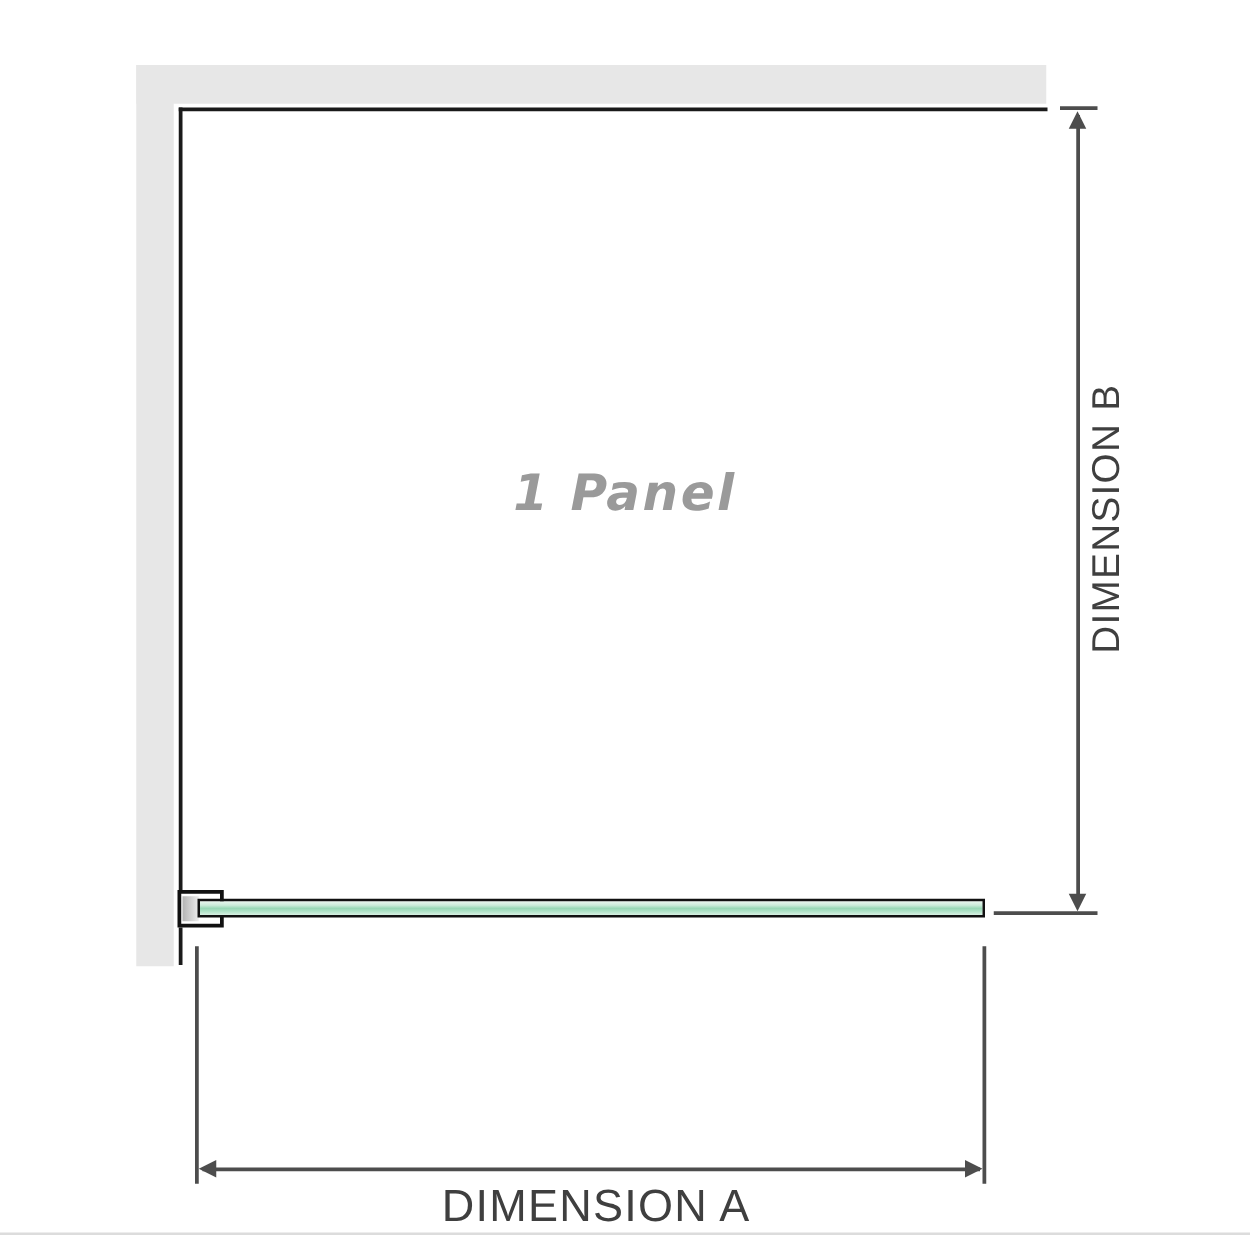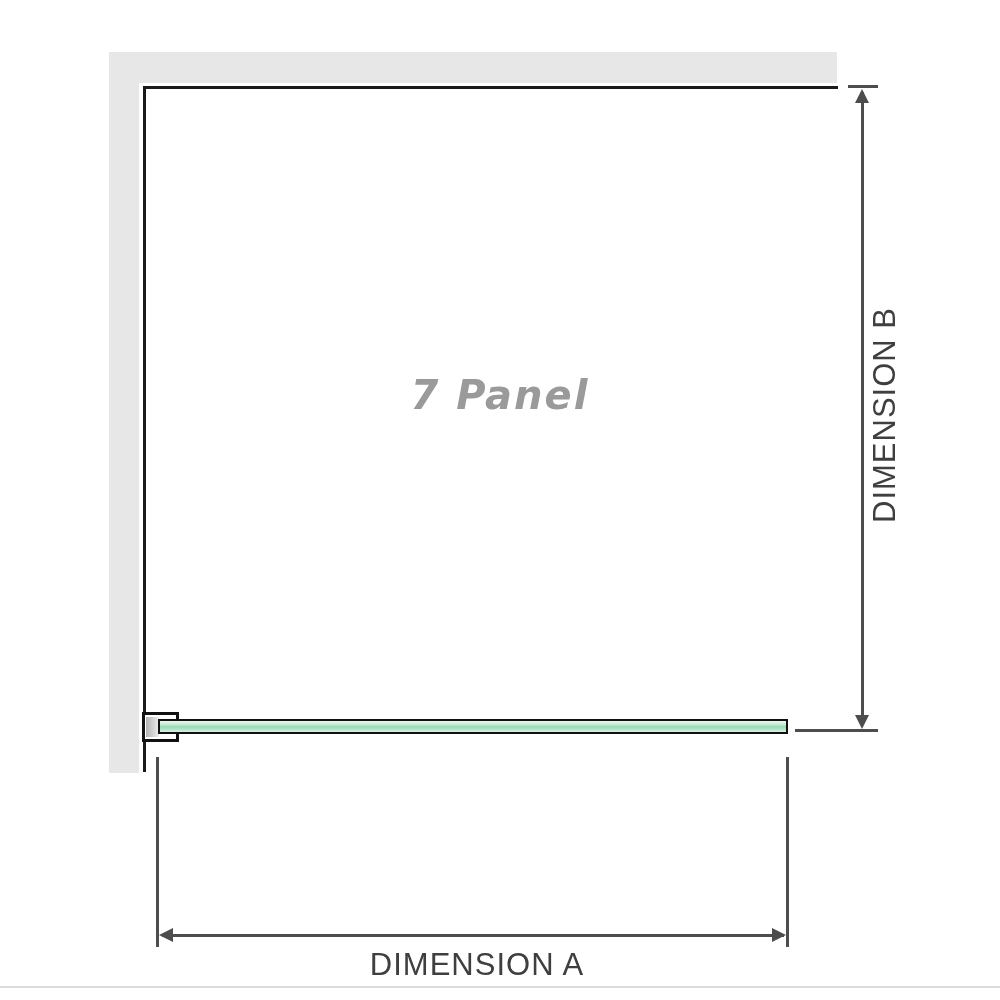--- a/index.html
+++ b/index.html
@@ -95,39 +95,39 @@
     border-right: 14px solid var(--dimension_line);
   }
   .arrow-right {
     left: 772px; top: 928px; width: 0; height: 0;
     border-top: 7px solid transparent; border-bottom: 7px solid transparent;
     border-left: 14px solid var(--dimension_line);
   }
   .dima-label {
     left: 307px; top: 946px; width: 340px; height: 38px;
     text-align: center; line-height: 38px;
-    font-size: 31px; font-weight: 400; letter-spacing: 1px;
+    font-size: 36px; font-weight: 400; letter-spacing: 1px;
     color: var(--dimension_text);
   }
 
   
   .page-divider { left: 0; top: 986px; width: 1000px; height: 2px; background: var(--divider); }
 </style>
 </head>
 <body>
 
 <div class="canvas">
 
   <div class="abs wall-top"></div>
   <div class="abs wall-left"></div>
 
   <div class="abs frame-top"></div>
   <div class="abs frame-left"></div>
 
-  <div class="abs panel-label">7 Panel</div>
+  <div class="abs panel-label">1 Panel</div>
 
   <div class="abs bracket">
     <div class="bracket-shim"></div>
   </div>
 
   <div class="abs glass-bar"></div>
 
   <div class="abs dimb-tick-top"></div>
   <div class="abs dimb-tick-bottom"></div>
   <div class="abs dimb-line"></div>

